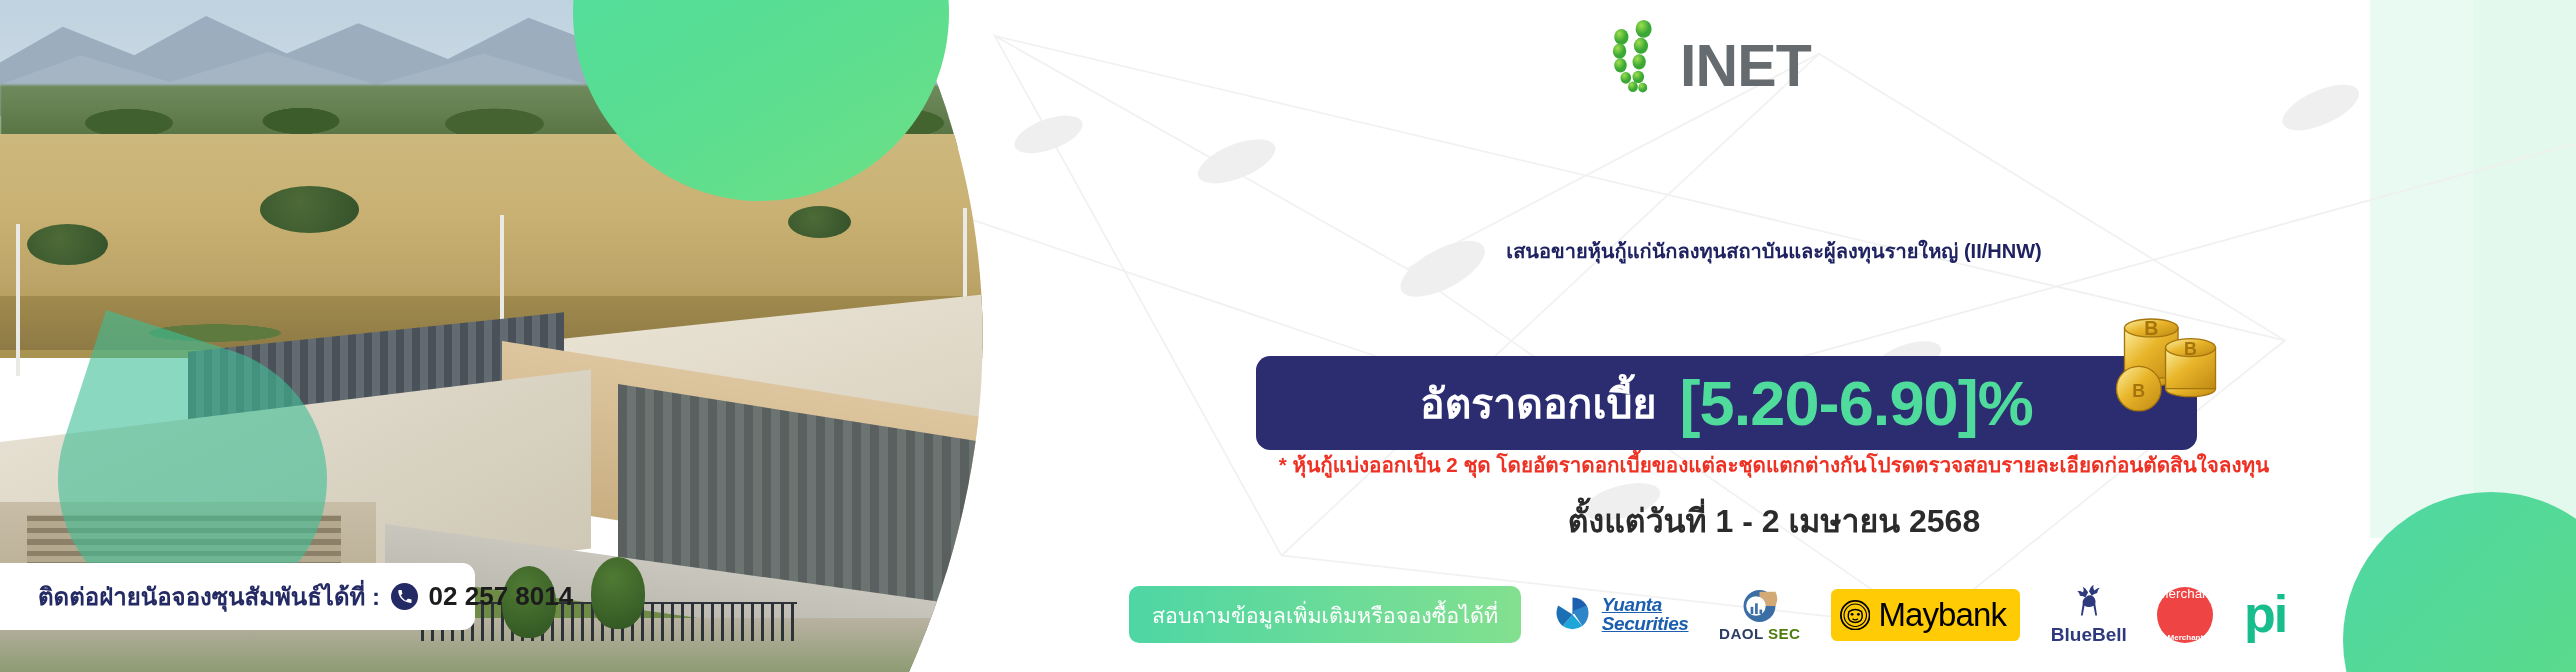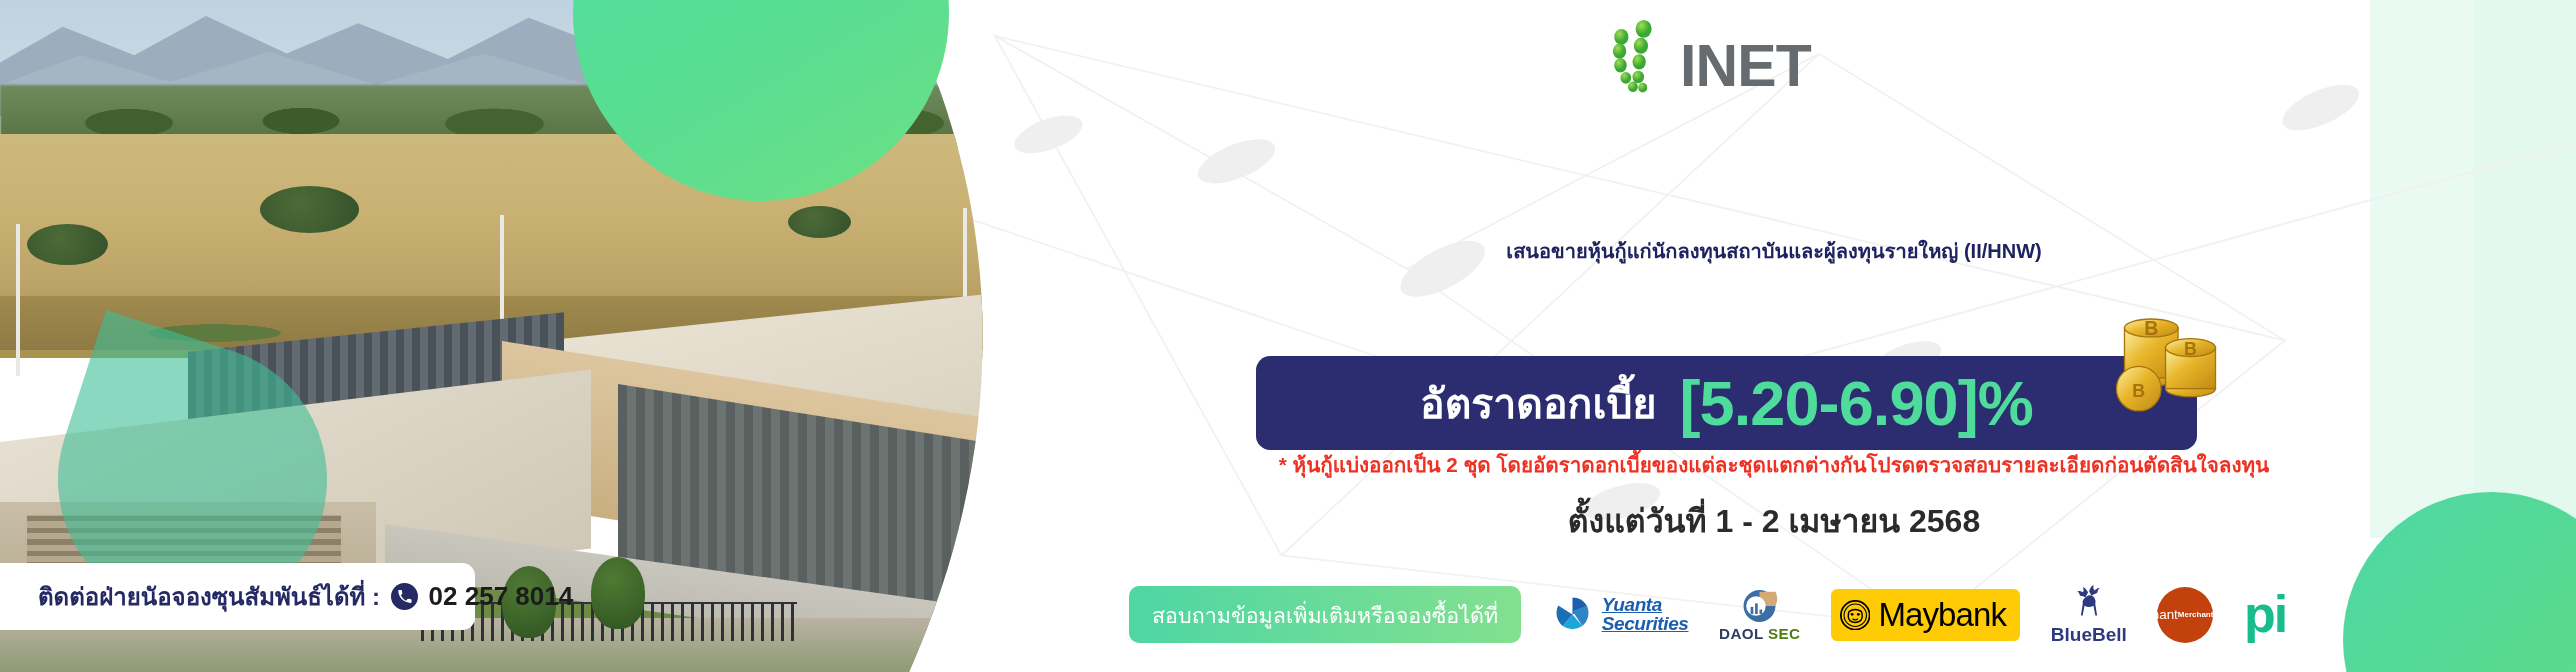--- a/index.html
+++ b/index.html
@@ -142,22 +142,22 @@
   .yuanta-txt { color:#1b5fae; font-style:italic; font-weight:bold; font-size:19px;
                 line-height:.97; letter-spacing:-0.4px;text-decoration:underline; }
   .daol { display:flex; flex-direction:column; align-items:center; gap:1.8px; }
   .daol-txt { font-size:15.2px; font-weight:bold; color:#2d3e63; letter-spacing:0.4px; }
   .daol-txt i { color:#4d7c0f; font-style:normal; }
   .maybank { background:#ffcb05; border-radius:6.3px; padding:7.2px 14.3px 7.2px 9px;
              display:flex; align-items:center; gap:8px; }
   .maybank-txt { font-size:33px; font-weight:normal; color:#000; letter-spacing:-0.9px; }
   .bluebell { display:flex; flex-direction:column; align-items:center; gap:1.8px; }
   .bluebell-txt { font-size:19px; font-weight:bold; color:#2e3a7d; }
-  .merchant { width:56px; height:56px; border-radius:50%; background:#c2410c;
-              display:flex; align-items:center; justify-content:flex-end;
+  .merchant { width:56px; height:56px; border-radius:50%; background:#ef4444;
+              display:flex; flex-direction:column; align-items:center; justify-content:space-between;
               color:#fff; }
   .merchant-1 { font-size:13.4px; line-height:1; }
   .merchant-2 { font-size:8px; font-weight:bold; line-height:1.4; }
   .pi-txt { font-size:52px; font-weight:bold; color:#17bd8c; line-height:.8;
             letter-spacing:-1.8px; }
 </style>
 </head>
 <body>
 
 <div class="banner">

